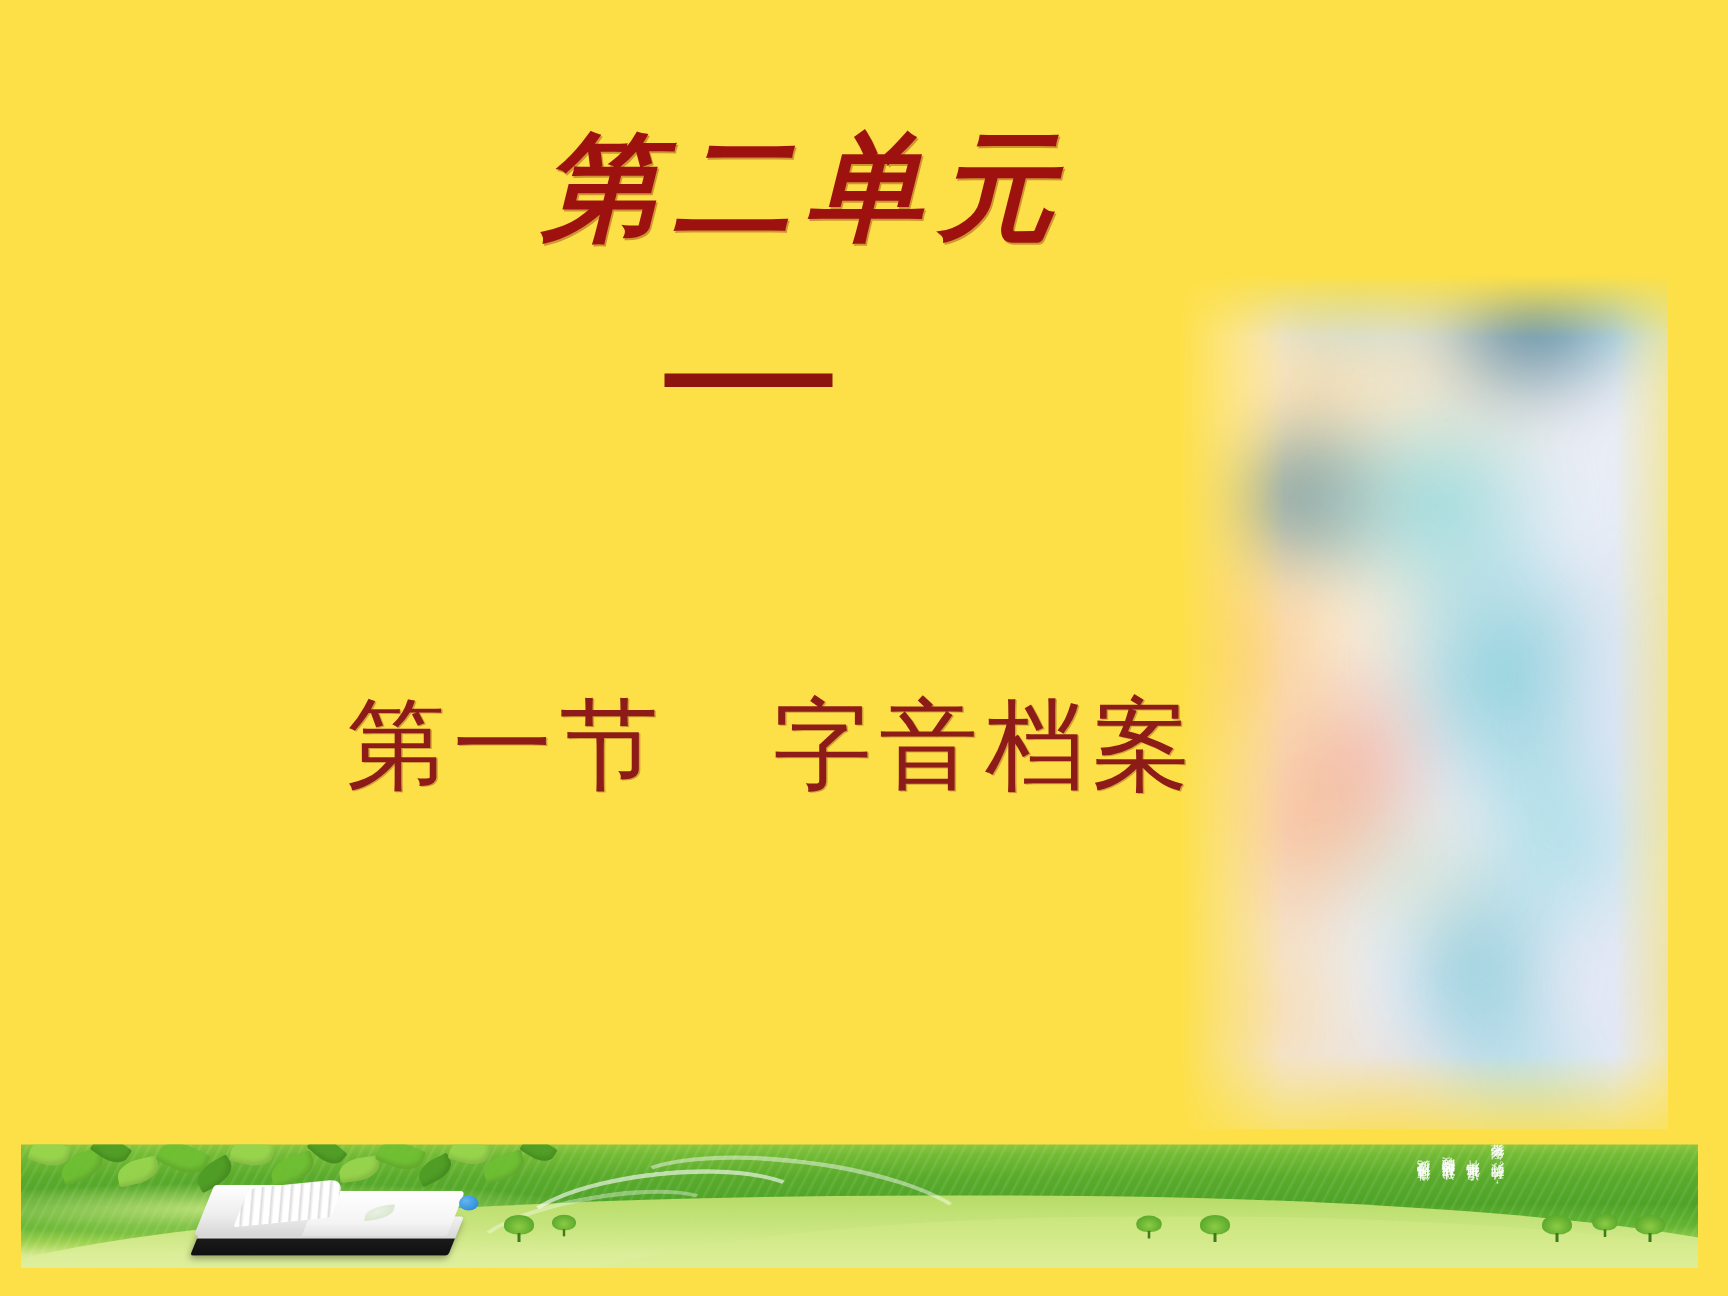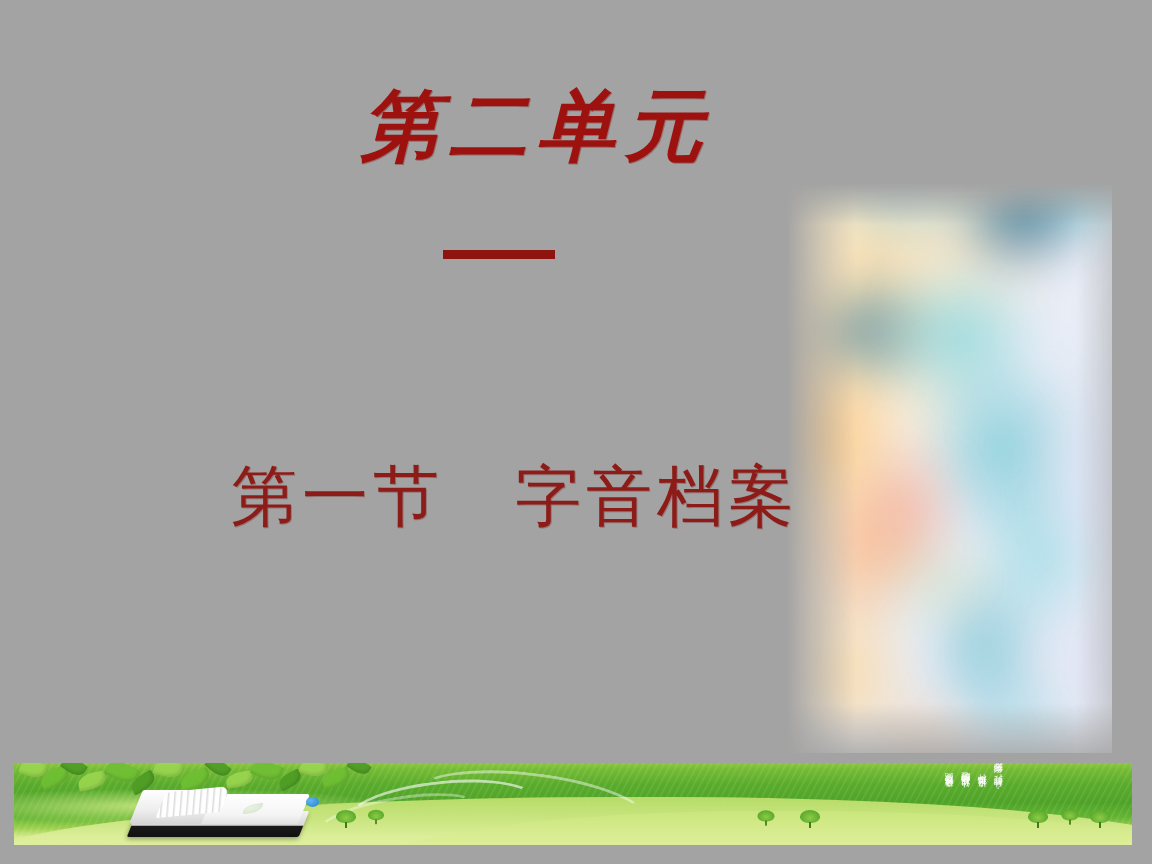--- a/index.html
+++ b/index.html
@@ -11,21 +11,21 @@
     width: 1152px;
     height: 864px;
     overflow: hidden;
     font-family: "Liberation Serif", "DejaVu Serif", serif;
   }
 
   #slide {
     position: relative;
     width: 1152px;
     height: 864px;
-    background: #a3a3a3;
+    background: #fde047;
     overflow: hidden;
   }
 
   
   .photo-wrap {
     position: absolute;
     left: 786px;
     top: 183px;
     width: 326px;
     height: 570px;

